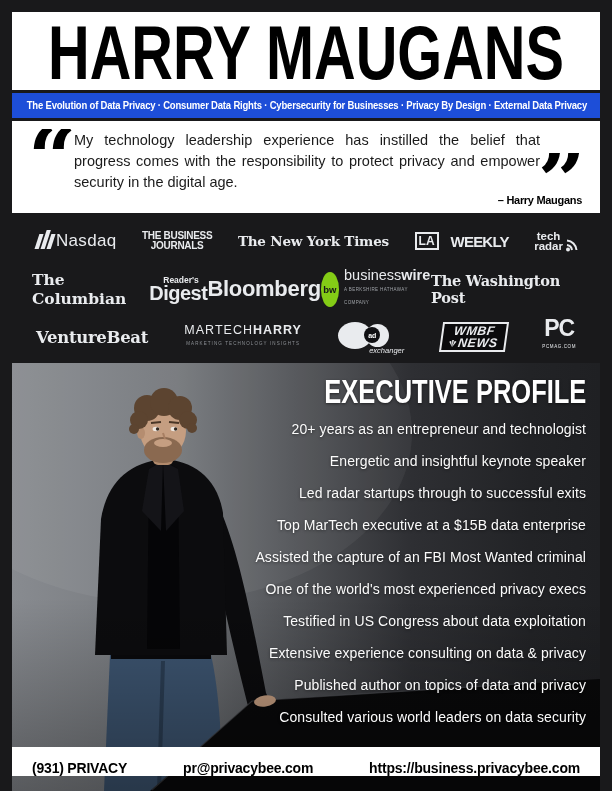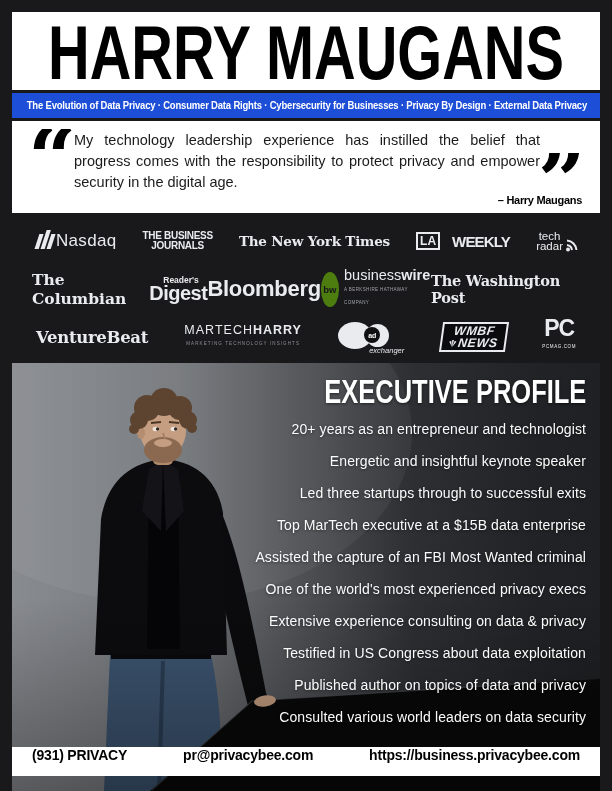--- a/index.html
+++ b/index.html
@@ -57,29 +57,29 @@
   .logo{display:flex;align-items:center;}
   .lg-nasdaq{font-size:17px;letter-spacing:0.3px;}
   .lg-stack{display:flex;flex-direction:column;align-items:center;}
   .lg-tbj{font-size:10px;font-weight:bold;line-height:10px;letter-spacing:-0.3px;}
   .lg-serif{font-family:"DejaVu Serif",serif;font-weight:bold;}
   .lg-nyt{font-size:13.5px;letter-spacing:-0.2px;}
   .lg-laweekly{gap:12px;font-weight:bold;}
   .la-box{border:2px solid #e9ebee;padding:0 2px;font-size:12px;line-height:14px;}
   .la-word{font-size:15px;letter-spacing:-0.8px;}
   .lg-techradar{gap:2px;align-items:flex-end;}
-  .tr-txt{font-size:11.5px;font-weight:normal;line-height:10.5px;text-align:left;}
+  .tr-txt{font-size:11.5px;font-weight:bold;line-height:10.5px;text-align:left;}
   .lg-columbian{font-size:15.5px;}
   .lg-rd{line-height:8px;align-items:flex-start;}
   .rd-top{font-size:8.5px;font-weight:bold;margin-left:14px;}
   .rd-main{font-size:20px;font-weight:bold;letter-spacing:-0.5px;line-height:18px;}
   .lg-bloomberg{font-size:22px;font-weight:bold;letter-spacing:-0.3px;}
   .lg-bwire{gap:5px;}
   .bw-circle{
-    width:19px;height:35px;border-radius:50%;background:#4d7c0f;color:#17171a;
+    width:19px;height:35px;border-radius:50%;background:#84cc16;color:#17171a;
     display:flex;align-items:center;justify-content:center;
     font-size:9.5px;font-weight:bold;
   }
   .bw-text{display:flex;flex-direction:column;align-items:flex-start;line-height:13px;}
   .bw-main{font-size:14.5px;}
   .bw-main b{font-weight:bold;}
   .bw-sub{font-size:4.5px;letter-spacing:0.4px;color:#9fa3a8;margin-top:1px;}
   .lg-wapo{font-size:14.5px;letter-spacing:-0.2px;}
   .lg-vb{font-size:16.5px;letter-spacing:-0.3px;}
   .lg-mts{line-height:12px;}
@@ -121,21 +121,21 @@
     position:absolute;right:14px;top:56px;z-index:2;
     display:flex;flex-direction:column;align-items:flex-end;gap:12px;
   }
   .profile-item{
     color:#fbfbfb;font-size:14px;line-height:20px;white-space:nowrap;
     text-shadow:0 1px 3px rgba(0,0,0,.45);letter-spacing:0.1px;
   }
   
   .footer-bar{
     position:absolute;left:0;right:0;bottom:15px;height:29px;background:#fff;z-index:3;
-    display:flex;align-items:flex-start;justify-content:space-between;padding:0 20px;
+    display:flex;align-items:flex-end;justify-content:space-between;padding:0 20px;
   }
   .footer-bar span{font-size:14px;font-weight:bold;color:#000;letter-spacing:-0.2px;}
 </style>
 </head>
 <body>
 
 <div class="title-box">
   <svg width="560" height="72" viewBox="0 0 560 72">
     <text x="280" y="64" text-anchor="middle" font-size="76" textLength="516" lengthAdjust="spacingAndGlyphs">HARRY MAUGANS</text>
   </svg>
@@ -310,26 +310,26 @@
 
     <ellipse cx="253" cy="338" rx="11" ry="5.5" fill="#c59e81" transform="rotate(-8 253 338)"></ellipse>
     <rect x="0" y="0" width="588" height="428" fill="url(#pshade)"></rect>
   </svg>
 
   <div class="profile-title">EXECUTIVE PROFILE</div>
 
   <div class="profile-items">
     <div class="profile-item">20+ years as an entrepreneur and technologist</div>
     <div class="profile-item">Energetic and insightful keynote speaker</div>
-    <div class="profile-item">Led three startups through to successful exits</div>
+    <div class="profile-item">Led radar startups through to successful exits</div>
     <div class="profile-item">Top MarTech executive at a $15B data enterprise</div>
     <div class="profile-item">Assisted the capture of an FBI Most Wanted criminal</div>
     <div class="profile-item">One of the world's most experienced privacy execs</div>
+    <div class="profile-item">Testified in US Congress about data exploitation</div>
     <div class="profile-item">Extensive experience consulting on data &amp; privacy</div>
-    <div class="profile-item">Testified in US Congress about data exploitation</div>
     <div class="profile-item">Published author on topics of data and privacy</div>
     <div class="profile-item">Consulted various world leaders on data security</div>
   </div>
 
   <div class="footer-bar">
     <span>(931) PRIVACY</span>
     <span>pr@privacybee.com</span>
     <span>https://business.privacybee.com</span>
   </div>
 

